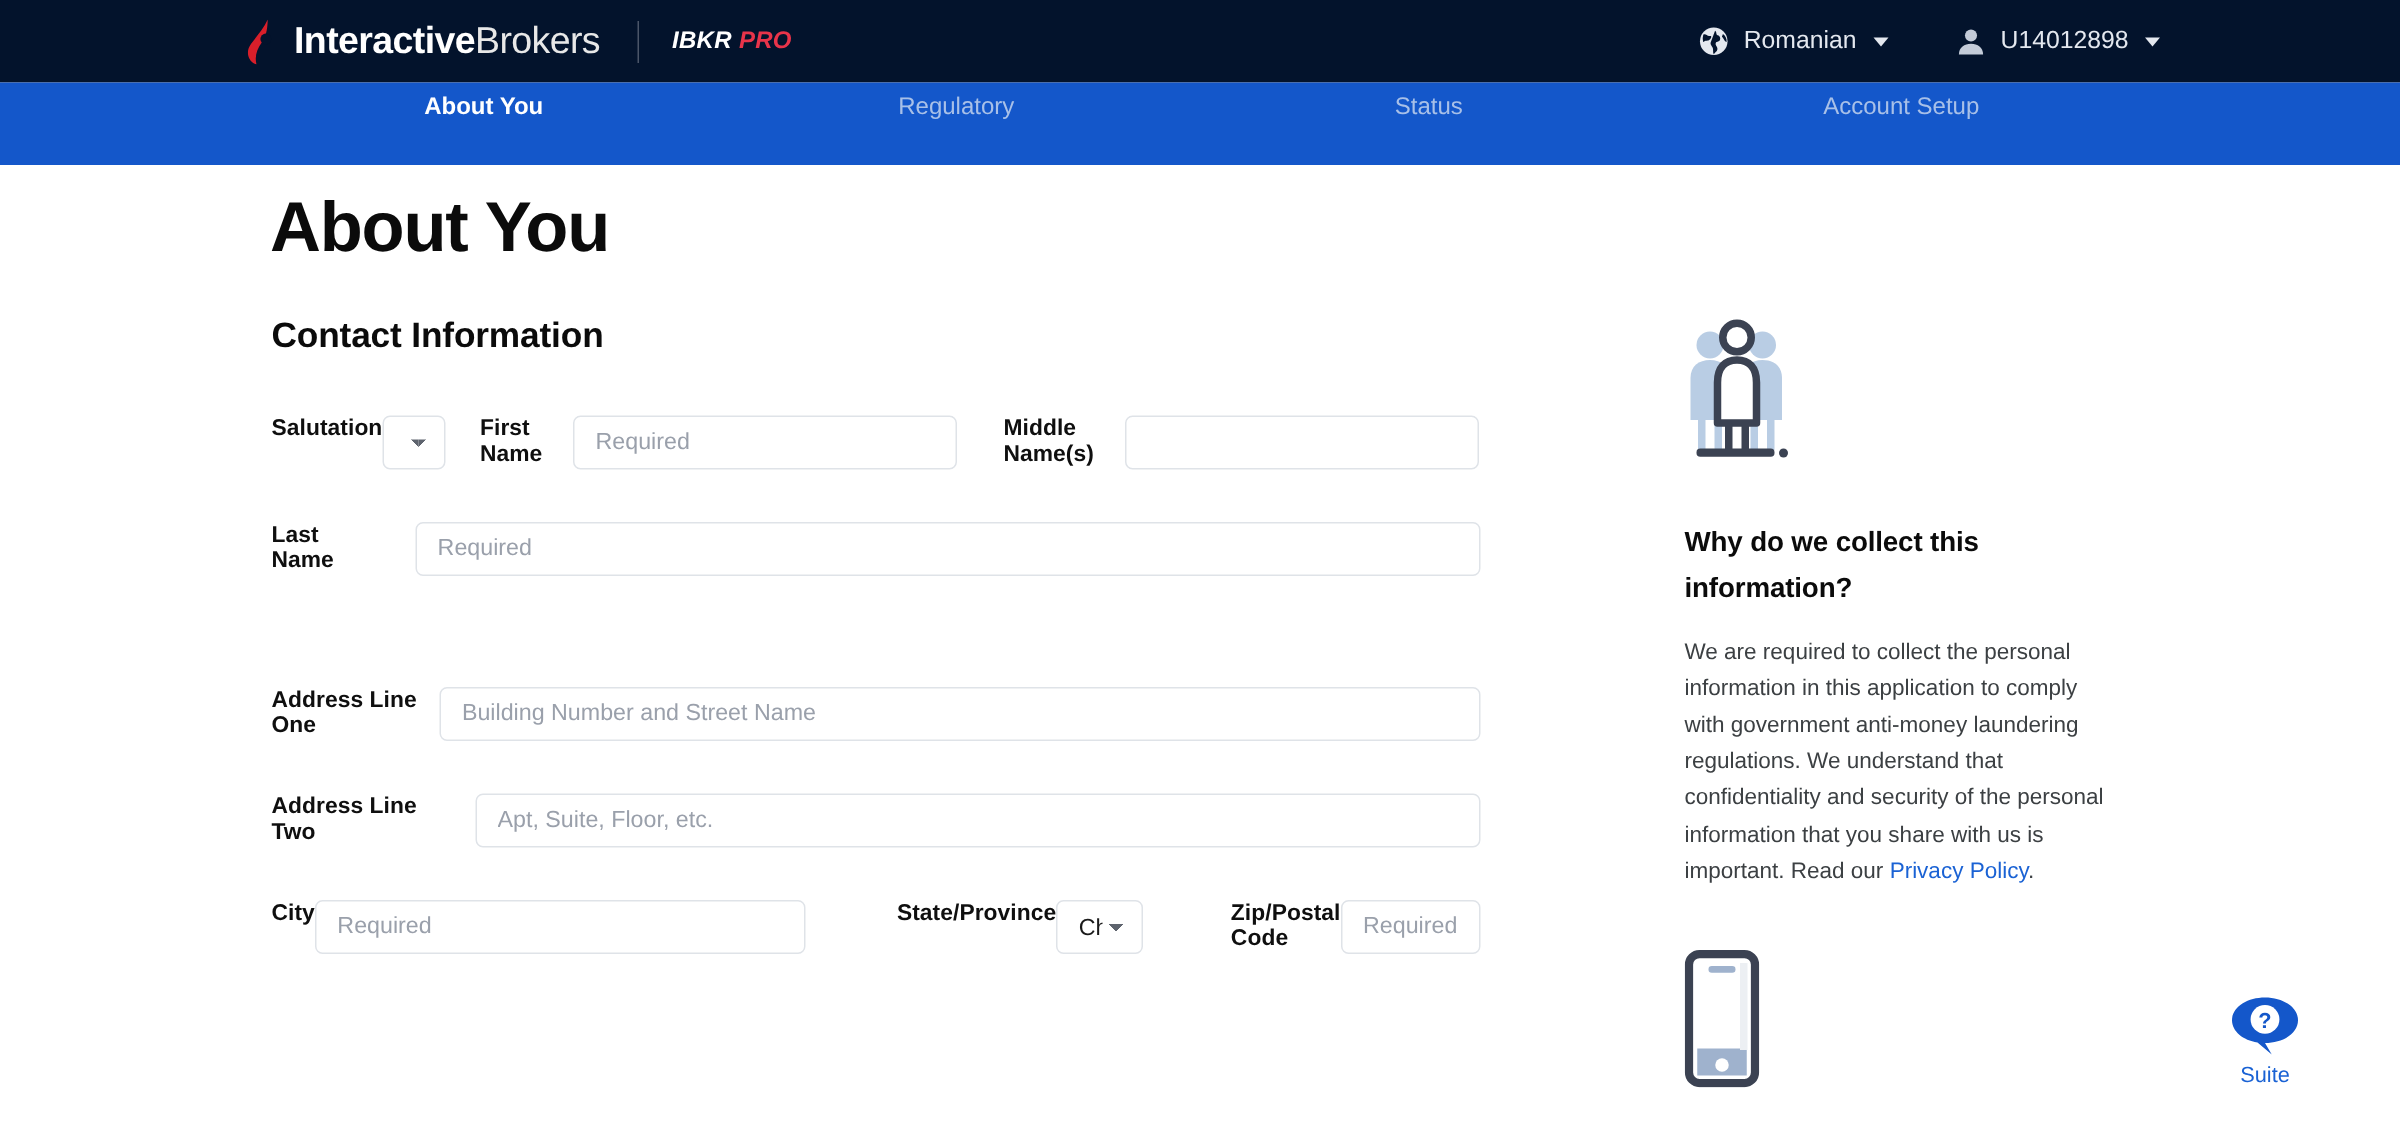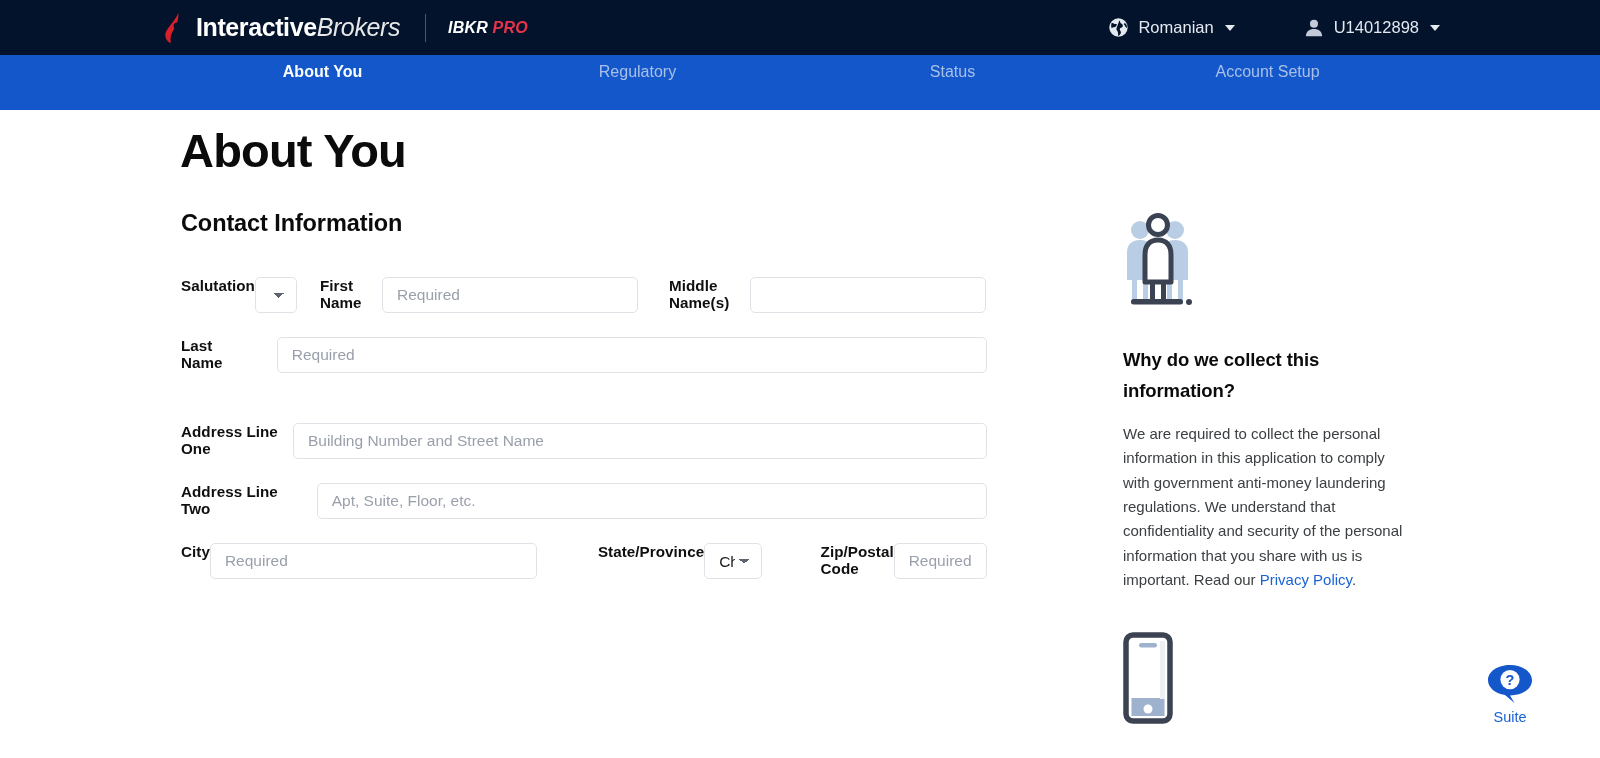--- a/index.html
+++ b/index.html
@@ -33,42 +33,42 @@
     flex: 0 0 auto;
     display: block;
   }
   .brand-name {
     font-size: 25px;
     letter-spacing: -0.4px;
     white-space: nowrap;
     line-height: 1;
   }
   .brand-name .b1 { color: #ffffff; font-weight: bold; }
-  .brand-name .b2 { color: #e8e8e8; font-weight: 400; font-style: italic; }
+  .brand-name .b2 { color: #e8e8e8; font-weight: 400; }
   .brand-divider {
     width: 1px; height: 28px;
     background: #4a5568;
     margin: 0 22px 0 25px;
   }
   .pro-label {
     font-size: 16px;
     font-weight: bold;
     letter-spacing: 0.2px;
     white-space: nowrap;
     font-style: italic;
   }
   .pro-label .ibkr { color: #ffffff; }
   .pro-label .pro { color: #e8344a; }
 
   .topbar-right {
     margin-left: auto;
     margin-right: 160px;
     display: flex;
     align-items: center;
-    gap: 68px;
+    gap: 44px;
   }
   .top-menu {
     display: flex;
     align-items: center;
     gap: 9px;
     color: #e4e8ef;
     font-size: 16.5px;
     cursor: pointer;
     white-space: nowrap;
   }
@@ -201,22 +201,22 @@
       linear-gradient(45deg, transparent 50%, #5e646e 50%),
       linear-gradient(135deg, #5e646e 50%, transparent 50%);
     background-position:
       calc(100% - 17px) 15px,
       calc(100% - 12px) 15px;
     background-size: 5px 5px, 5px 5px;
     background-repeat: no-repeat;
     cursor: pointer;
   }
 
-  .mt-row { margin-top: 14px; gap: 28px; }
-  .mt-big { margin-top: 40px; }
+  .mt-row { margin-top: 25px; gap: 28px; }
+  .mt-big { margin-top: 64px; }
 
   
   .info-col {
     position: absolute;
     left: 1123px;
     top: 100px;
     width: 290px;
   }
   .info-icon-wrap { margin-bottom: 34px; }
   .info-heading {

